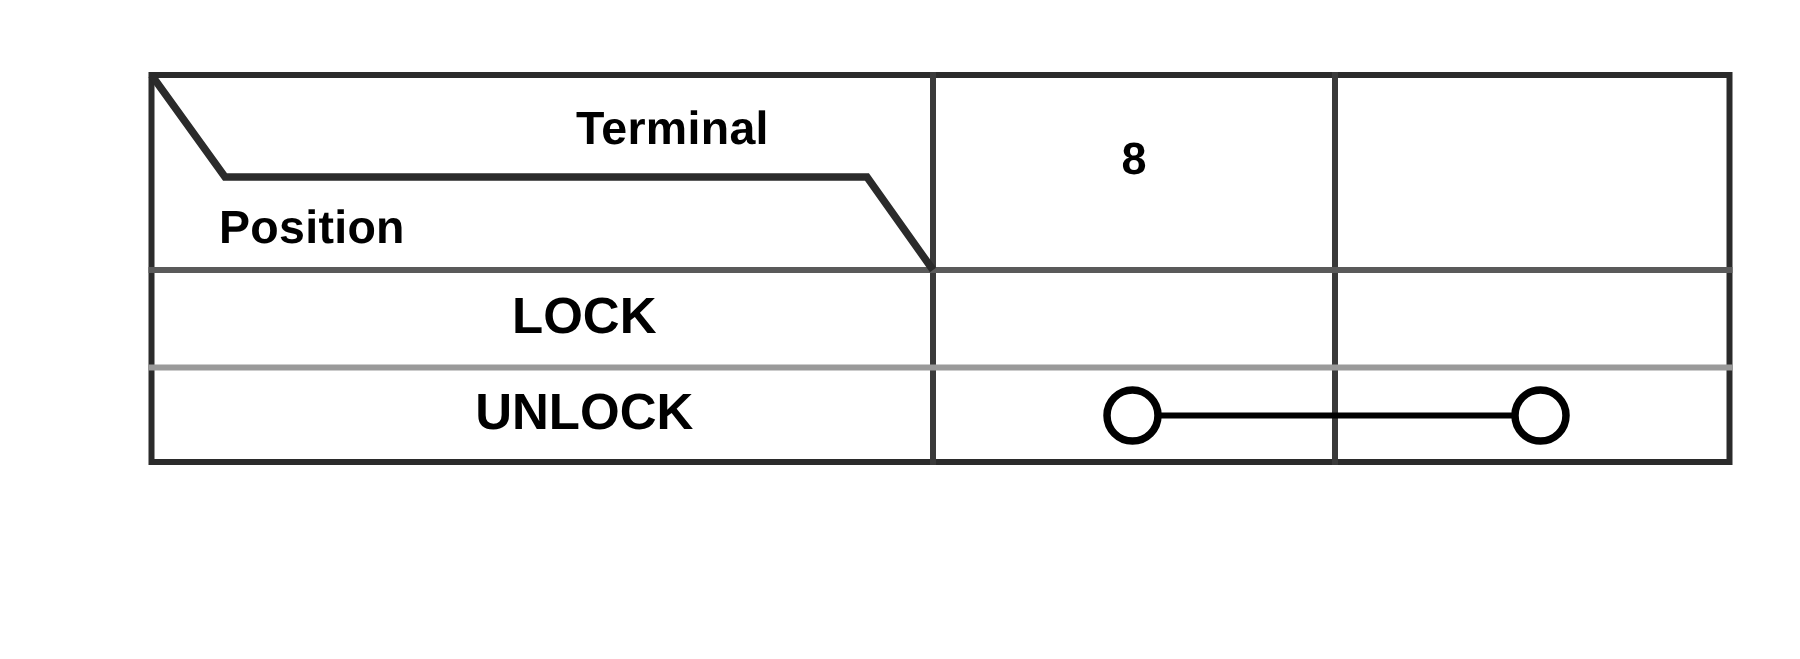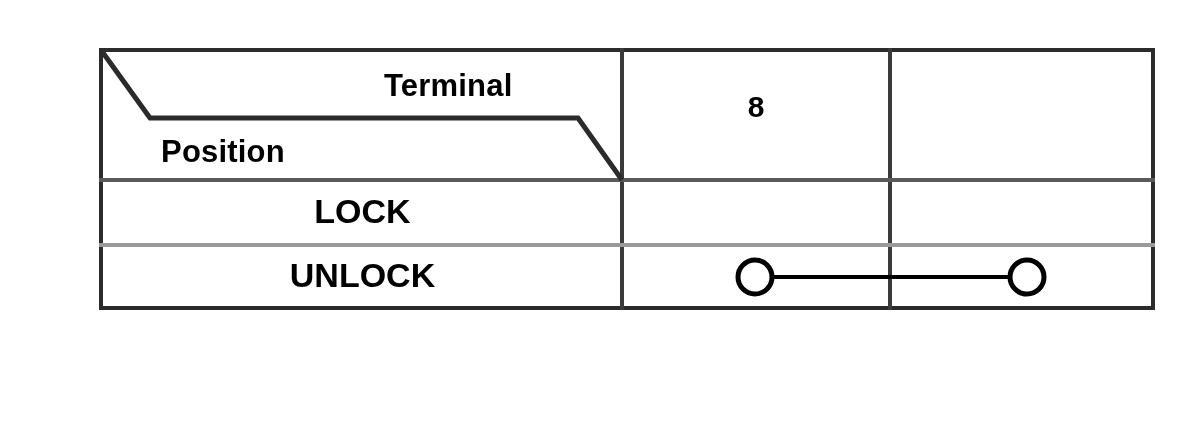--- a/index.html
+++ b/index.html
@@ -78,27 +78,26 @@
     left: 384px;
     top: 70px;
     font-size: 31px;
     letter-spacing: 0.2px;
   }
   .lbl-position {
     left: 146px;
     top: 136px;
     font-size: 31px;
     letter-spacing: 0.2px;
-    margin-left: 15px;
   }
 
   
   .row-label {
     position: absolute;
-    left: 93px;
+    left: 120px;
     width: 517px;
     text-align: center;
     color: #000000;
     font-weight: bold;
     font-size: 34px;
     line-height: 1;
     white-space: nowrap;
   }
   .row-label.lock   { top: 194px; padding-left: 22px; box-sizing: border-box; }
   .row-label.unlock { top: 258px; padding-left: 22px; box-sizing: border-box; }

